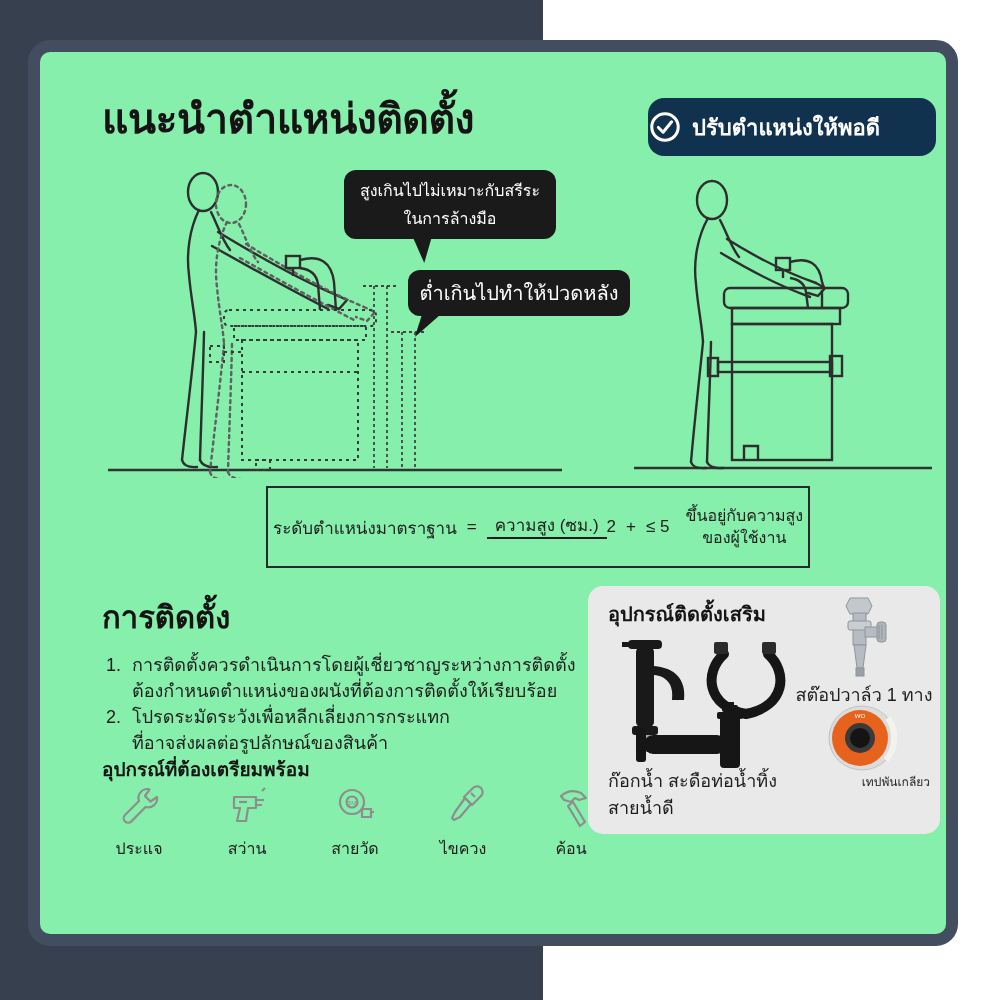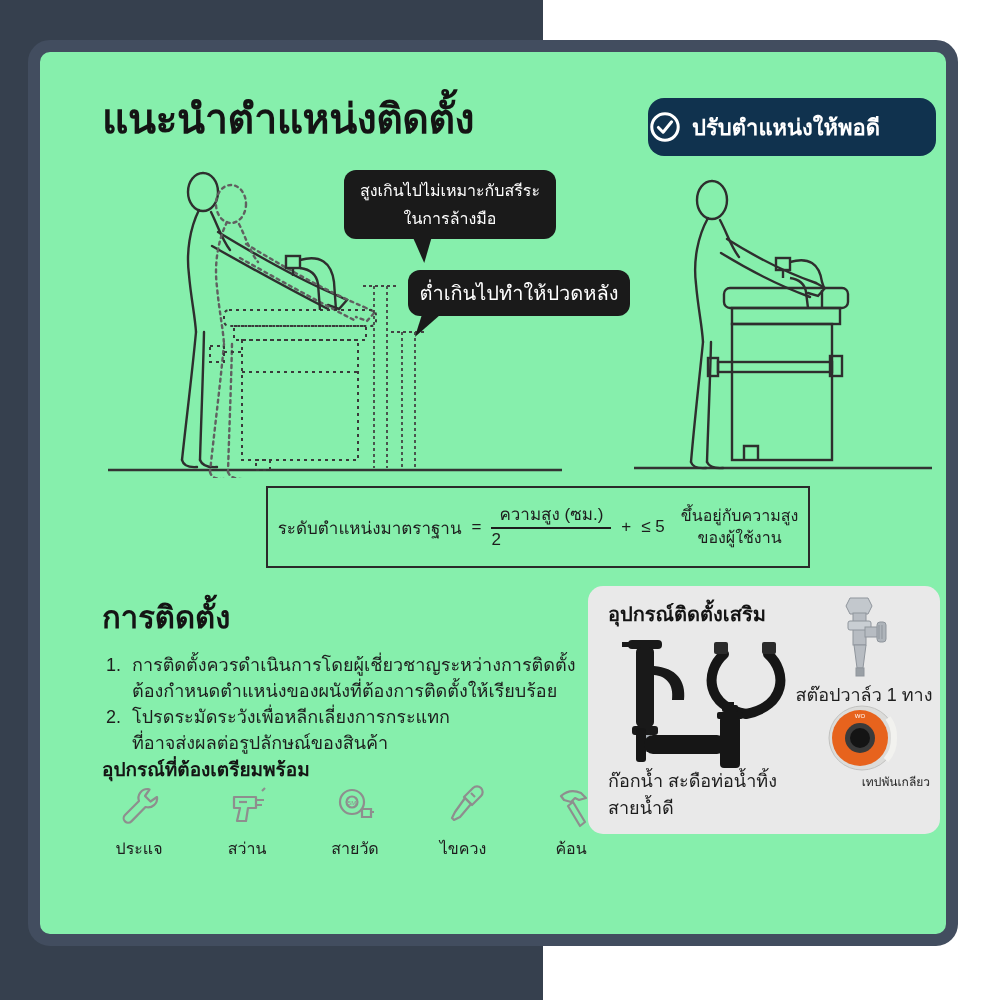--- a/index.html
+++ b/index.html
@@ -23,21 +23,21 @@
   .tail{position:absolute;width:0;height:0;border-left:5px solid transparent;
     border-right:14px solid transparent;border-top:26px solid #1a1a1a;}
   #callout-high .tail{left:72px;bottom:-24px;transform:skewX(14deg);}
   #callout-low .tail{left:8px;bottom:-21px;border-top-width:23px;transform:skewX(-28deg);}
   
   #scene-left{left:66px;top:108px;}
   #scene-right{left:592px;top:110px;}
   
   #formula-box{left:226px;top:434px;width:540px;height:78px;border:2px solid #2a2a2a;
     display:flex;align-items:center;justify-content:center;gap:10px;font-size:17px;color:#1d1d1d;white-space:nowrap;}
-  .frac{display:flex;flex-direction:column;align-items:flex-start;line-height:1.25;}
+  .frac{display:flex;align-items:center;line-height:1.25;}
   .frac .num{border-bottom:2px solid #1d1d1d;padding:0 8px 1px 8px;}
   .formula-note{font-size:16px;text-align:center;line-height:1.35;margin-left:6px;white-space:nowrap;}
   
   #install-title{left:62px;top:540px;font-size:31px;font-weight:bold;color:#141414;white-space:nowrap;}
   #steps{left:66px;top:600px;width:480px;font-size:18px;color:#1d1d1d;line-height:1.45;}
   .step{display:flex;gap:6px;}
   .step .num{flex:0 0 20px;}
   #tools-header{left:62px;top:702px;font-size:19px;font-weight:bold;color:#141414;white-space:nowrap;}
   #tools-row{left:62px;top:732px;display:flex;gap:34px;}
   .tool{width:74px;display:flex;flex-direction:column;align-items:center;}

